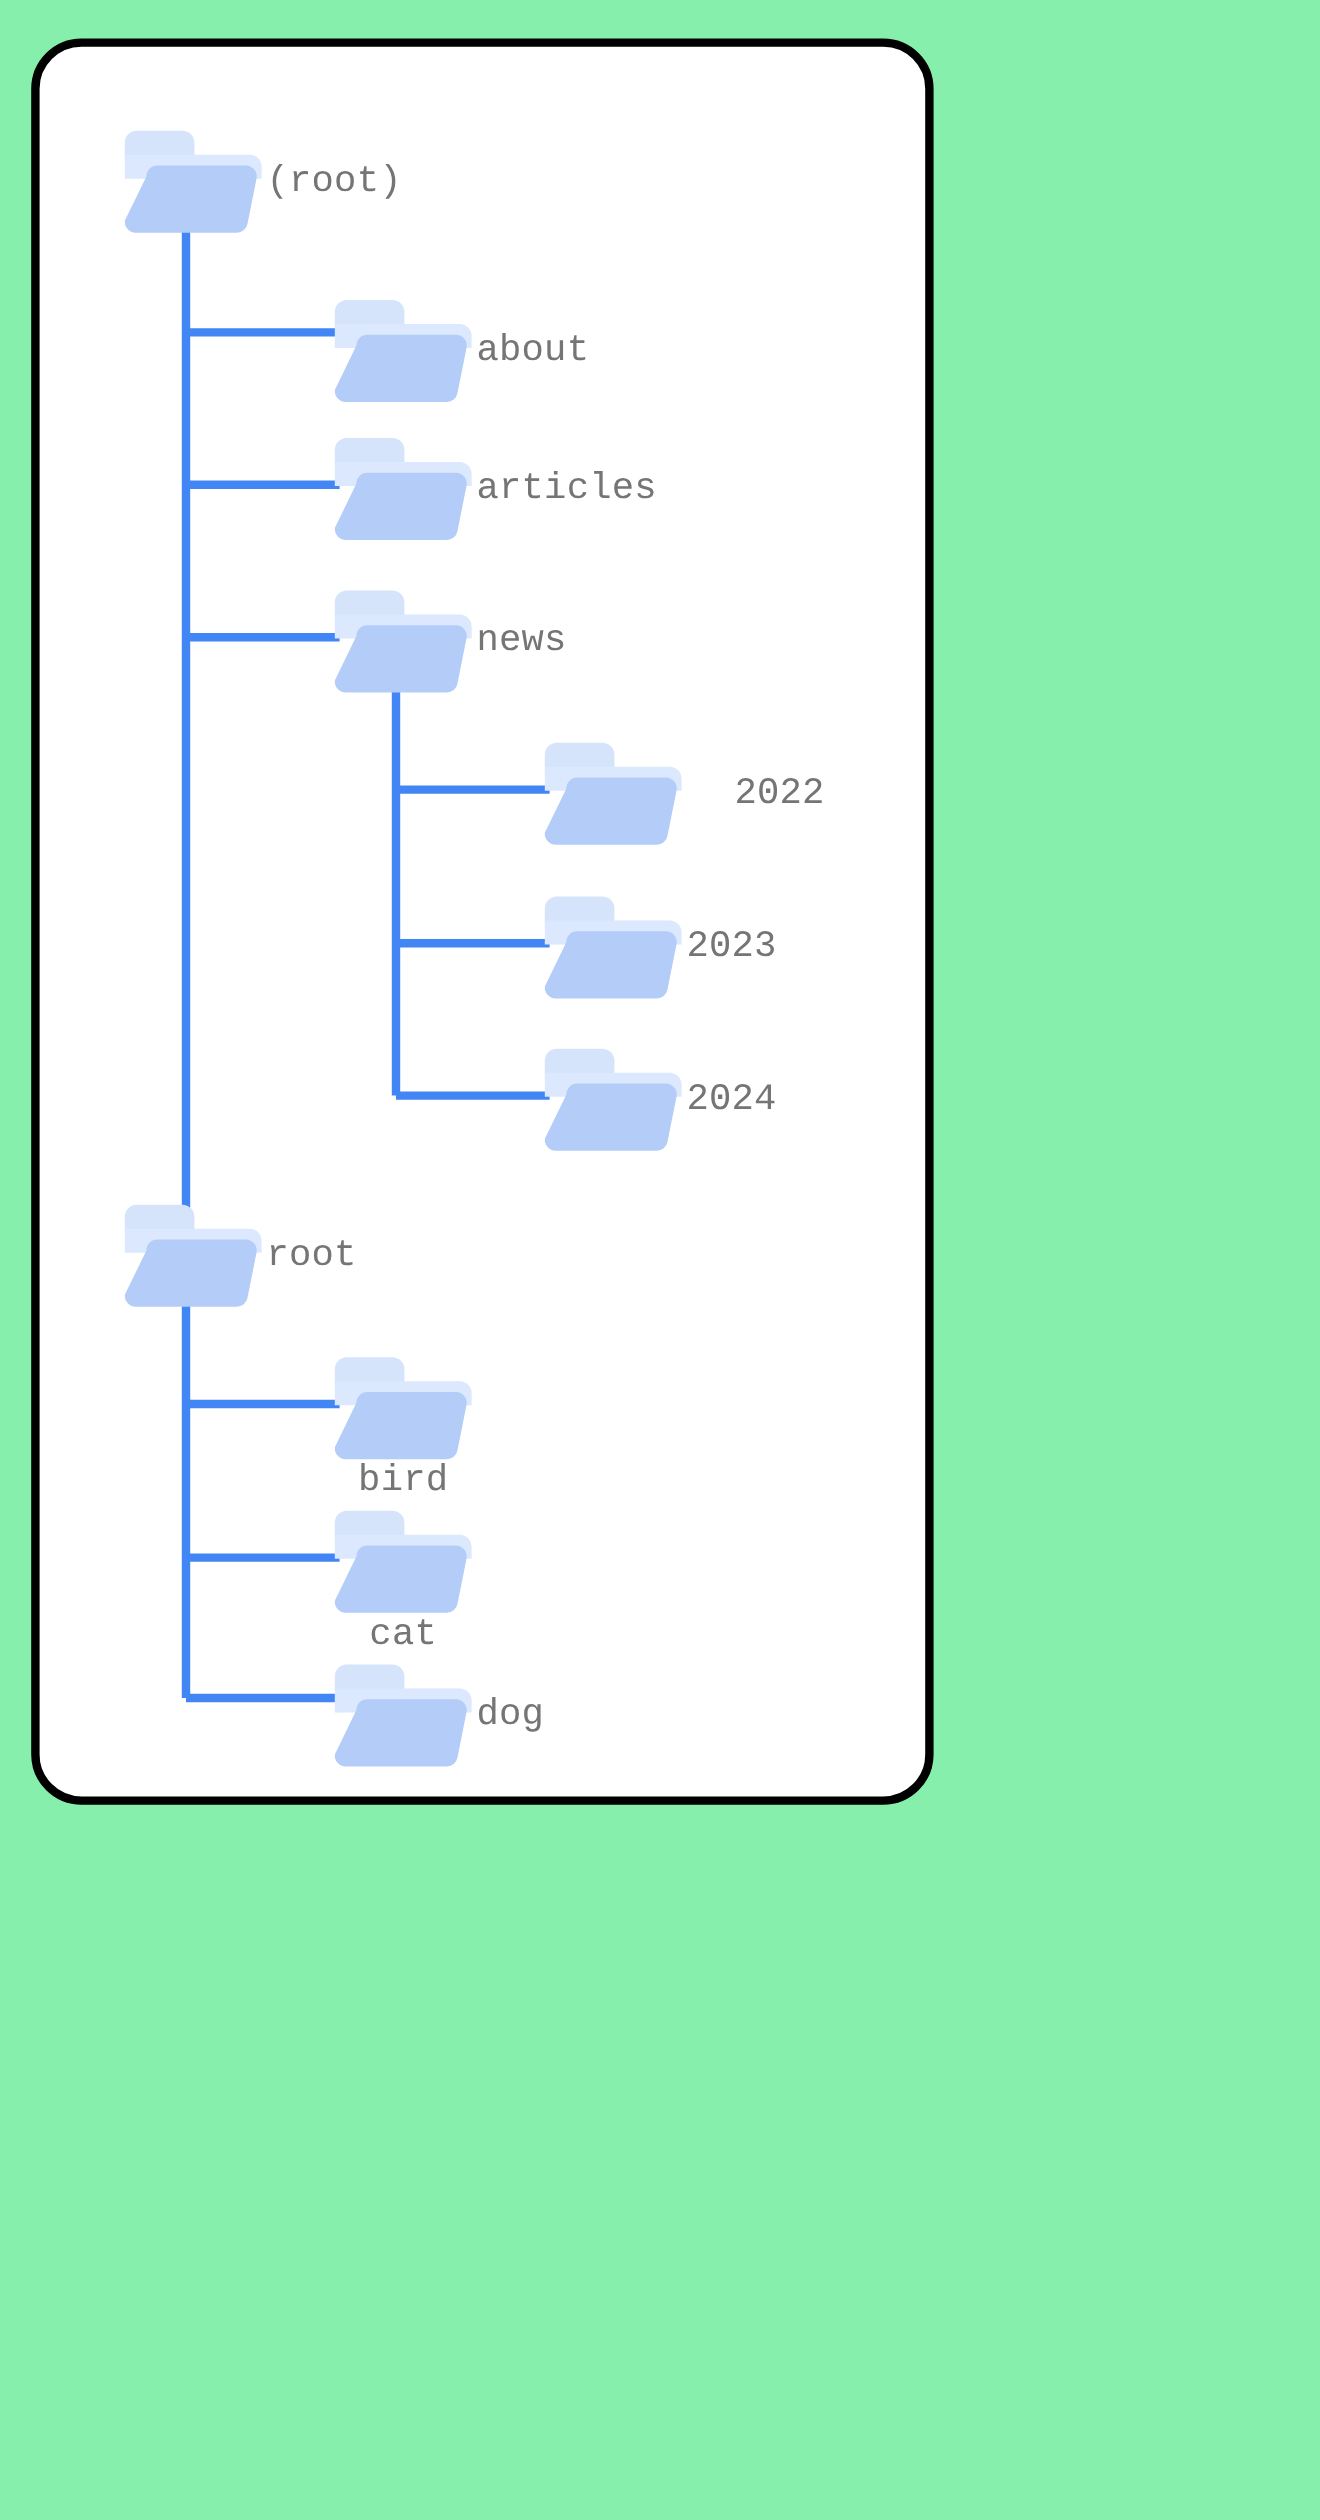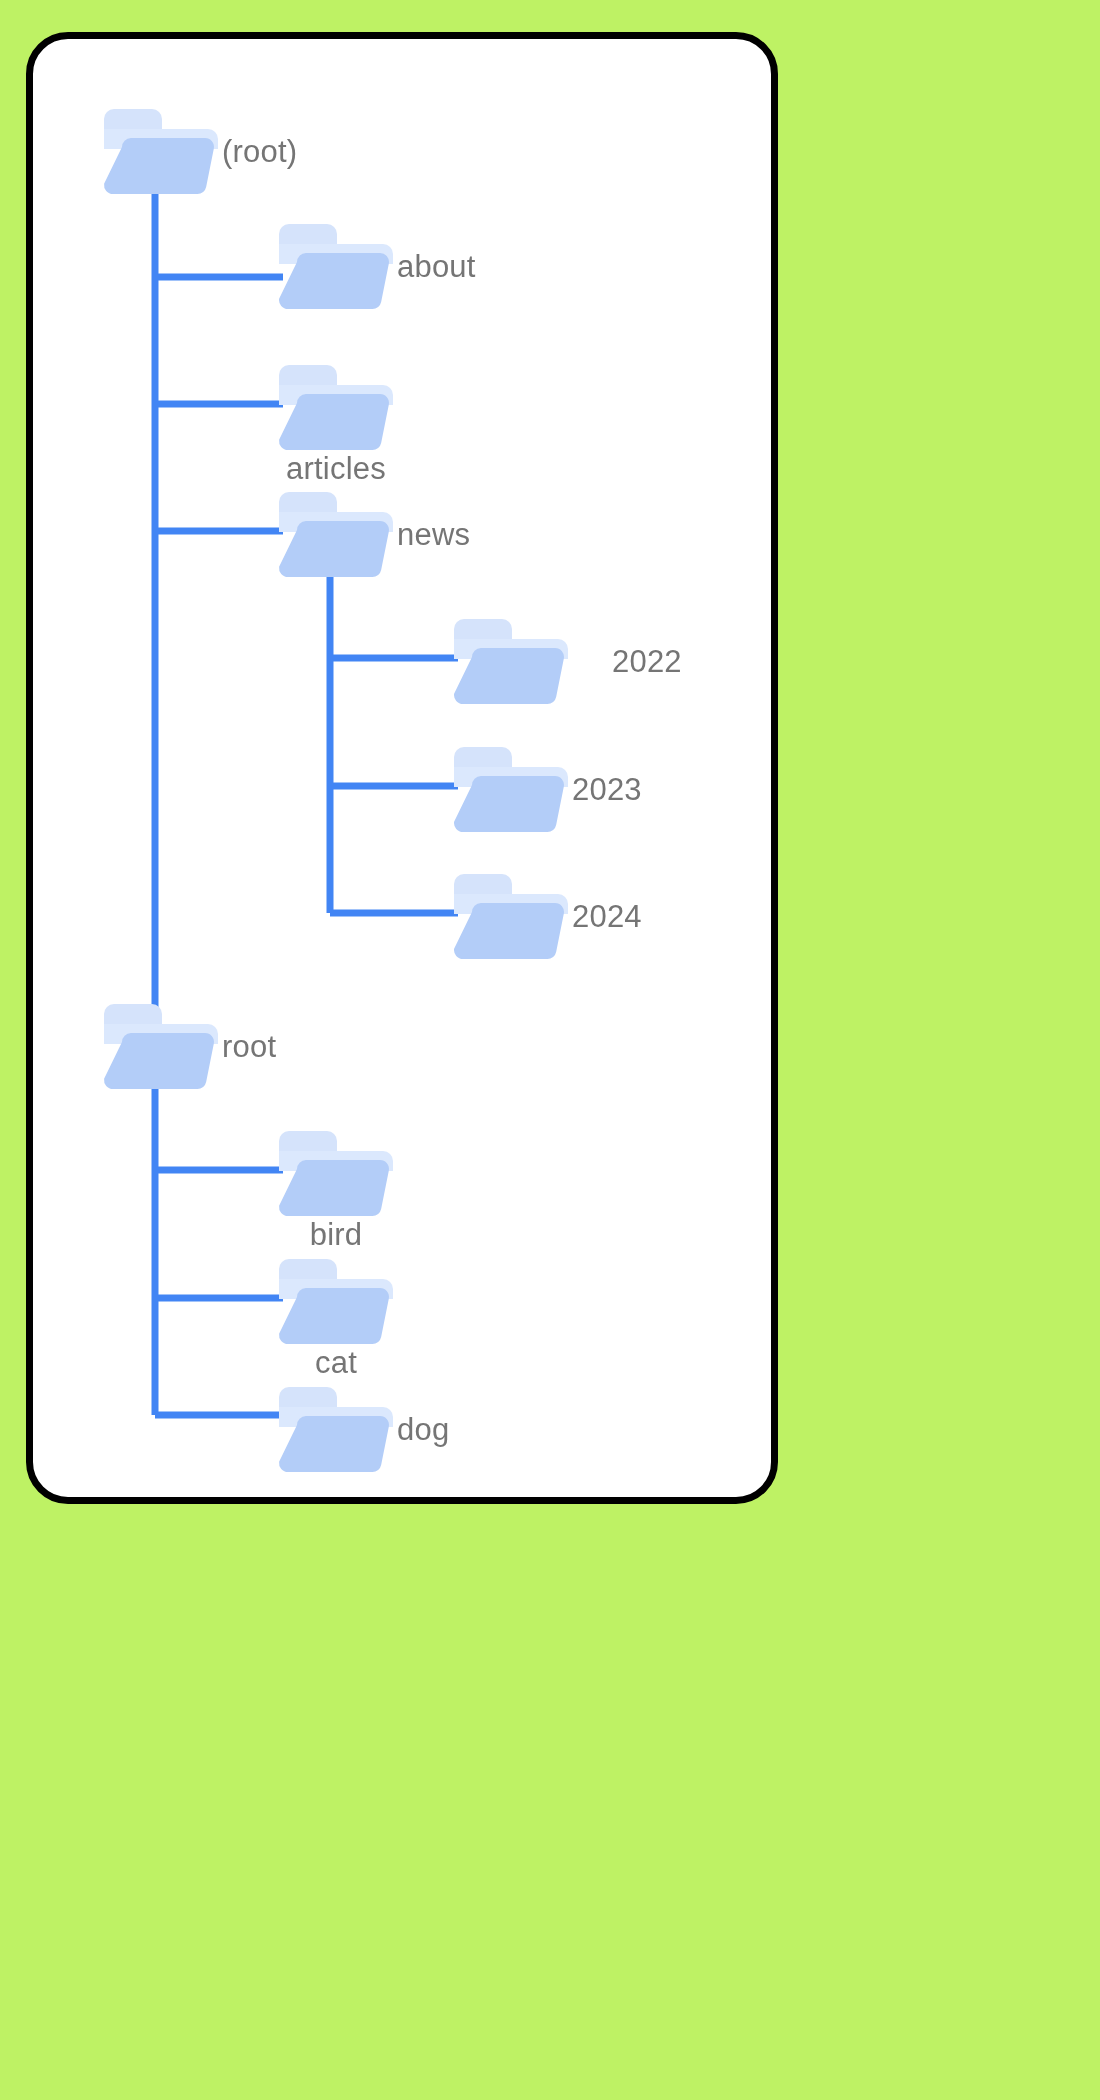--- a/index.html
+++ b/index.html
@@ -2,21 +2,21 @@
 <html><head>
 <meta charset="utf-8">
 <title>Folder Tree</title>
 <style>
   html,body{margin:0;padding:0;background:#ffffff;}
   body{
     width:1100px;height:2100px;
     font-family:"Liberation Sans","DejaVu Sans",sans-serif;
     overflow:hidden;
   }
-  #stage{position:relative;width:1100px;height:2100px;background:#bef264;}
+  #stage{position:relative;width:1100px;height:2100px;background:#86efac;font-family:Liberation Mono, monospace;}
 
   
   .card{
     position:absolute;
     left:26px; top:32px;
     width:752px; height:1472px;
     border:7px solid #000000;
     border-radius:42px;
     background:#ffffff;
     box-sizing:border-box;
@@ -77,32 +77,32 @@
     <span class="folder">
       <svg width="122" height="92" viewBox="0 0 122 92">
         <path d="M4 14 a10 10 0 0 1 10-10 h38 a10 10 0 0 1 10 10 v12 h-58 z" fill="#d5e3fb"></path>
         <path d="M4 24 h104 a10 10 0 0 1 10 10 v10 h-114 z" fill="#dbe8fd"></path>
         <path d="M22 42 a9 9 0 0 1 9-9 h74 a9 9 0 0 1 8.8 10.7 l-7.6 38 a9 9 0 0 1 -8.8 7.3 h-84.4 a9 9 0 0 1 -8.9 -10.2 z" fill="#b3cdf8"></path>
       </svg>
     </span>
     <span class="label">(root)</span>
   </div>
 
-  <div class="node" style="left:275px;top:220px;justify-content:flex-end;">
+  <div class="node" style="left:275px;top:246px;justify-content:flex-end;">
     <span class="folder">
       <svg width="122" height="92" viewBox="0 0 122 92">
         <path d="M4 14 a10 10 0 0 1 10-10 h38 a10 10 0 0 1 10 10 v12 h-58 z" fill="#d5e3fb"></path>
         <path d="M4 24 h104 a10 10 0 0 1 10 10 v10 h-114 z" fill="#dbe8fd"></path>
         <path d="M22 42 a9 9 0 0 1 9-9 h74 a9 9 0 0 1 8.8 10.7 l-7.6 38 a9 9 0 0 1 -8.8 7.3 h-84.4 a9 9 0 0 1 -8.9 -10.2 z" fill="#b3cdf8"></path>
       </svg>
     </span>
     <span class="label">about</span>
   </div>
 
-  <div class="node" style="left:275px;top:361px;flex-direction:column;">
+  <div class="node" style="left:275px;top:361px;">
     <span class="folder">
       <svg width="122" height="92" viewBox="0 0 122 92">
         <path d="M4 14 a10 10 0 0 1 10-10 h38 a10 10 0 0 1 10 10 v12 h-58 z" fill="#d5e3fb"></path>
         <path d="M4 24 h104 a10 10 0 0 1 10 10 v10 h-114 z" fill="#dbe8fd"></path>
         <path d="M22 42 a9 9 0 0 1 9-9 h74 a9 9 0 0 1 8.8 10.7 l-7.6 38 a9 9 0 0 1 -8.8 7.3 h-84.4 a9 9 0 0 1 -8.9 -10.2 z" fill="#b3cdf8"></path>
       </svg>
     </span>
     <span class="label">articles</span>
   </div>
 

